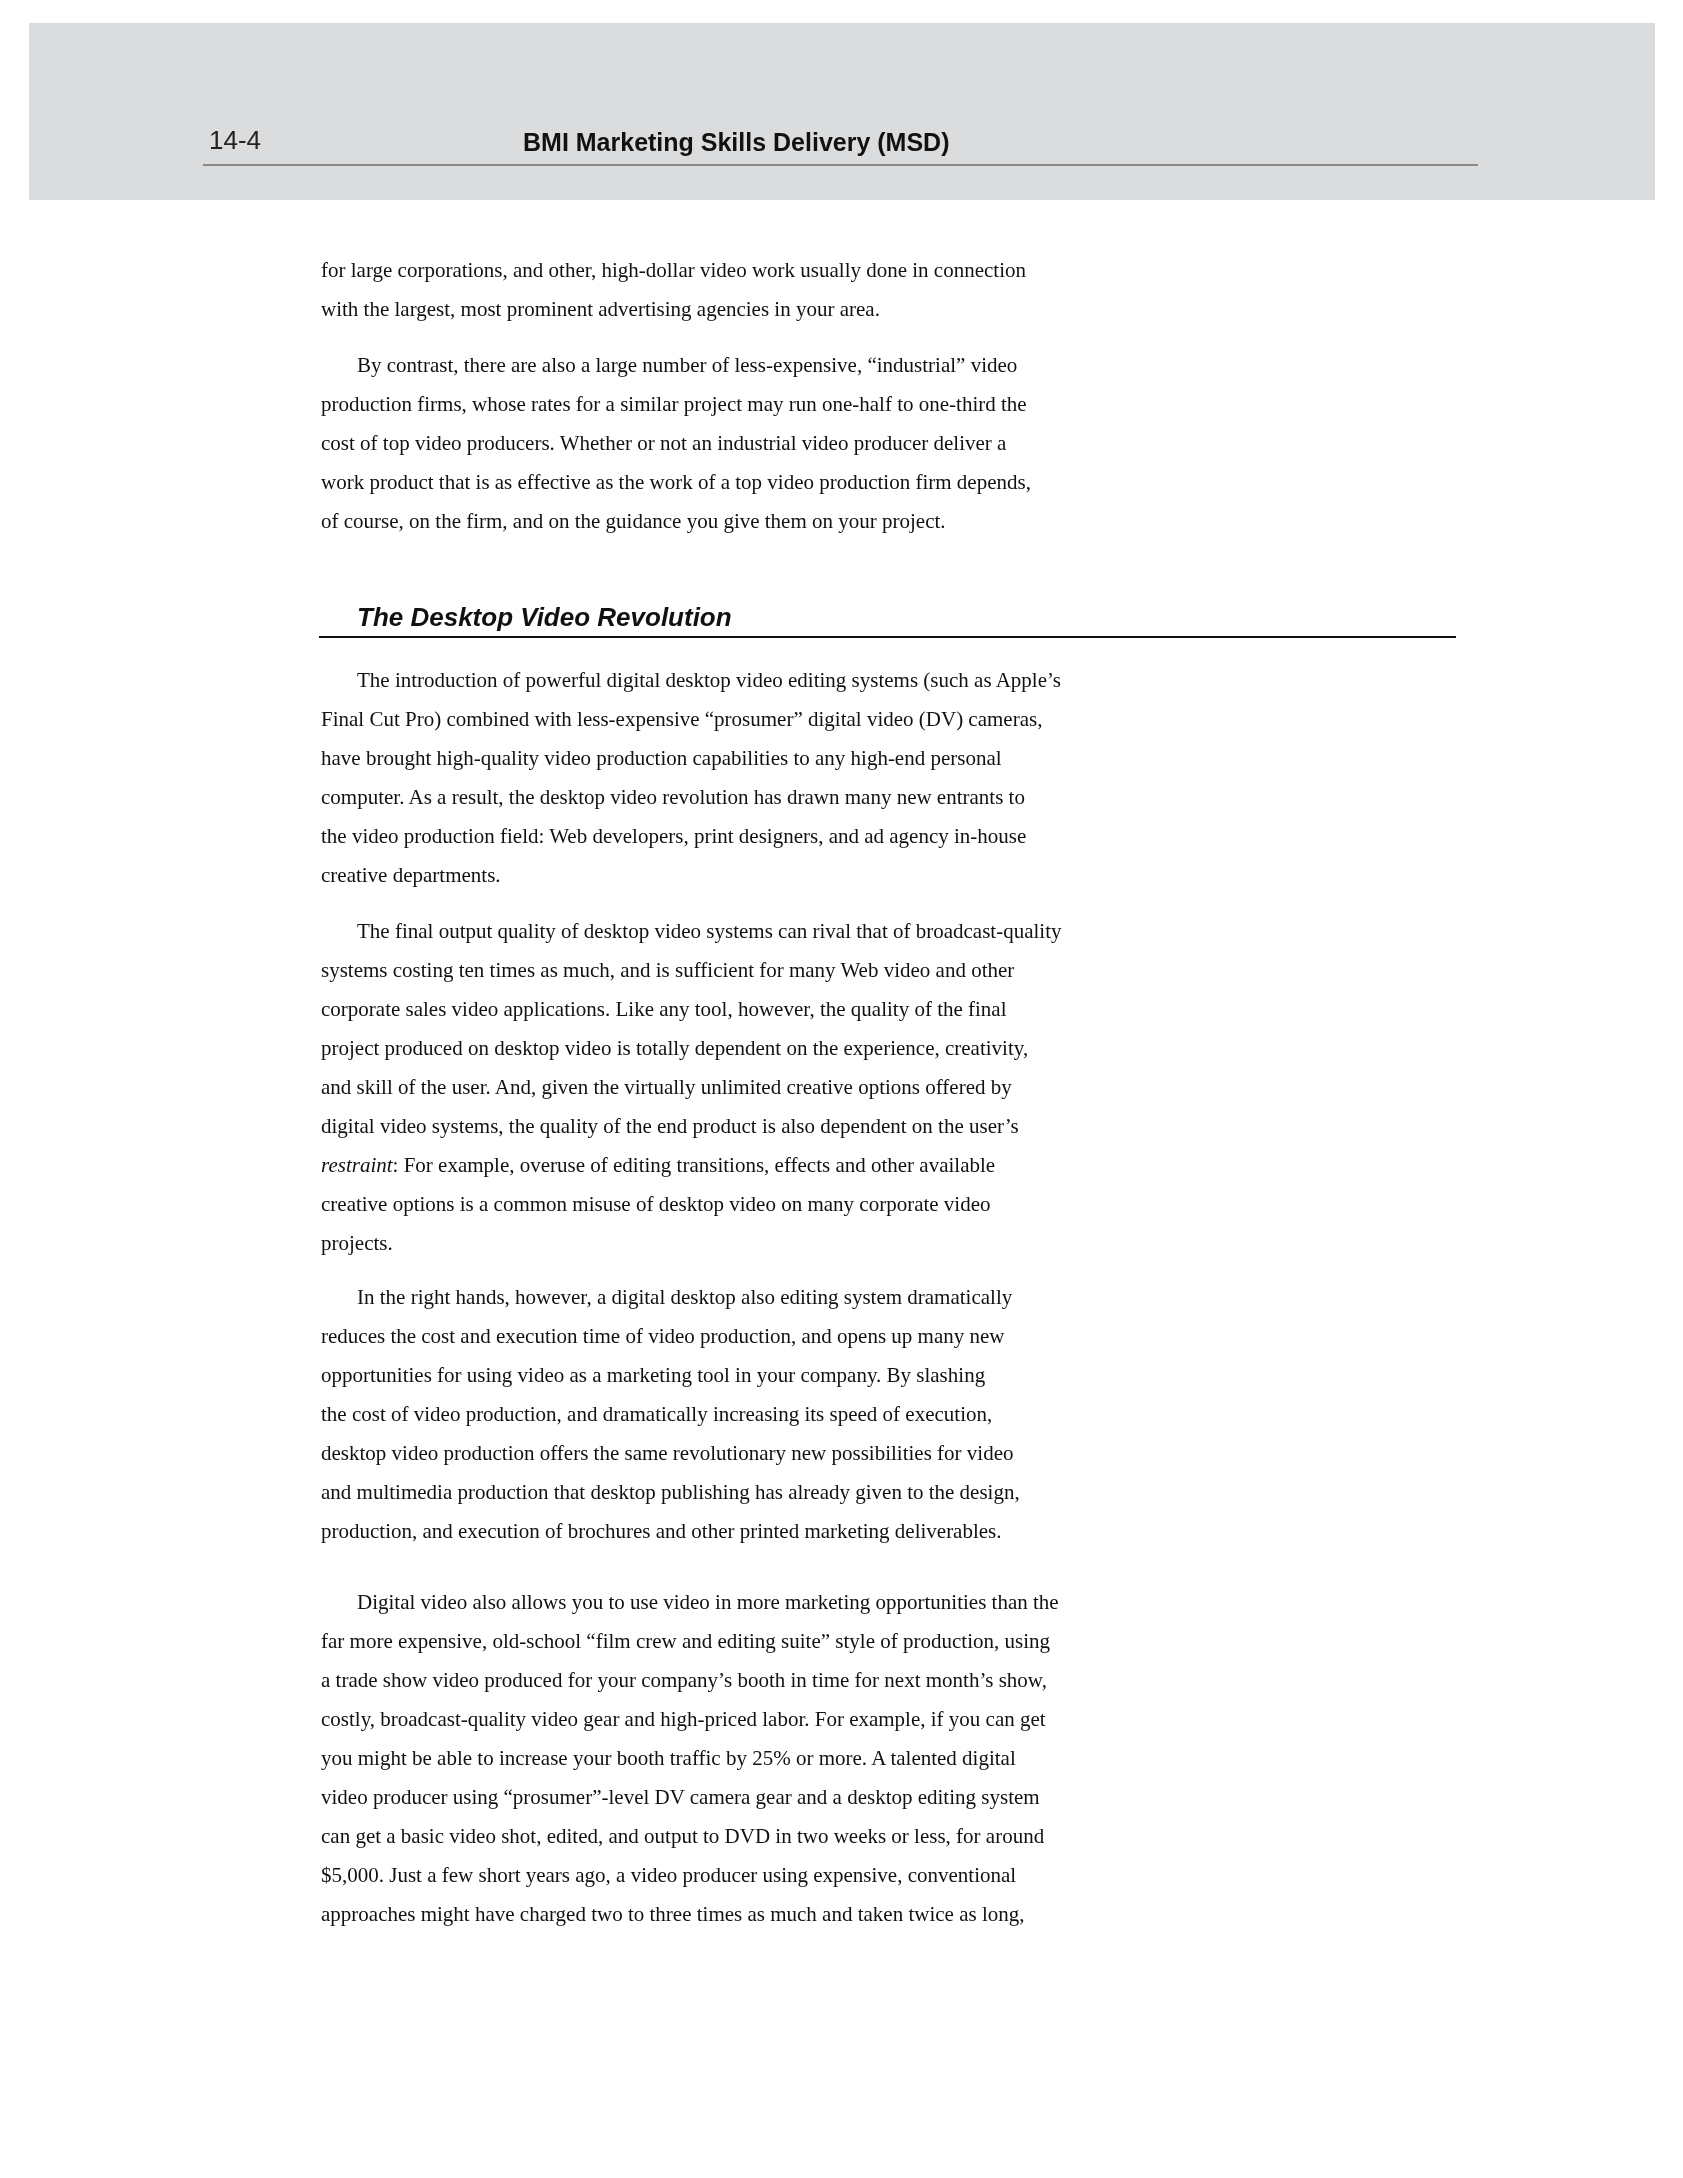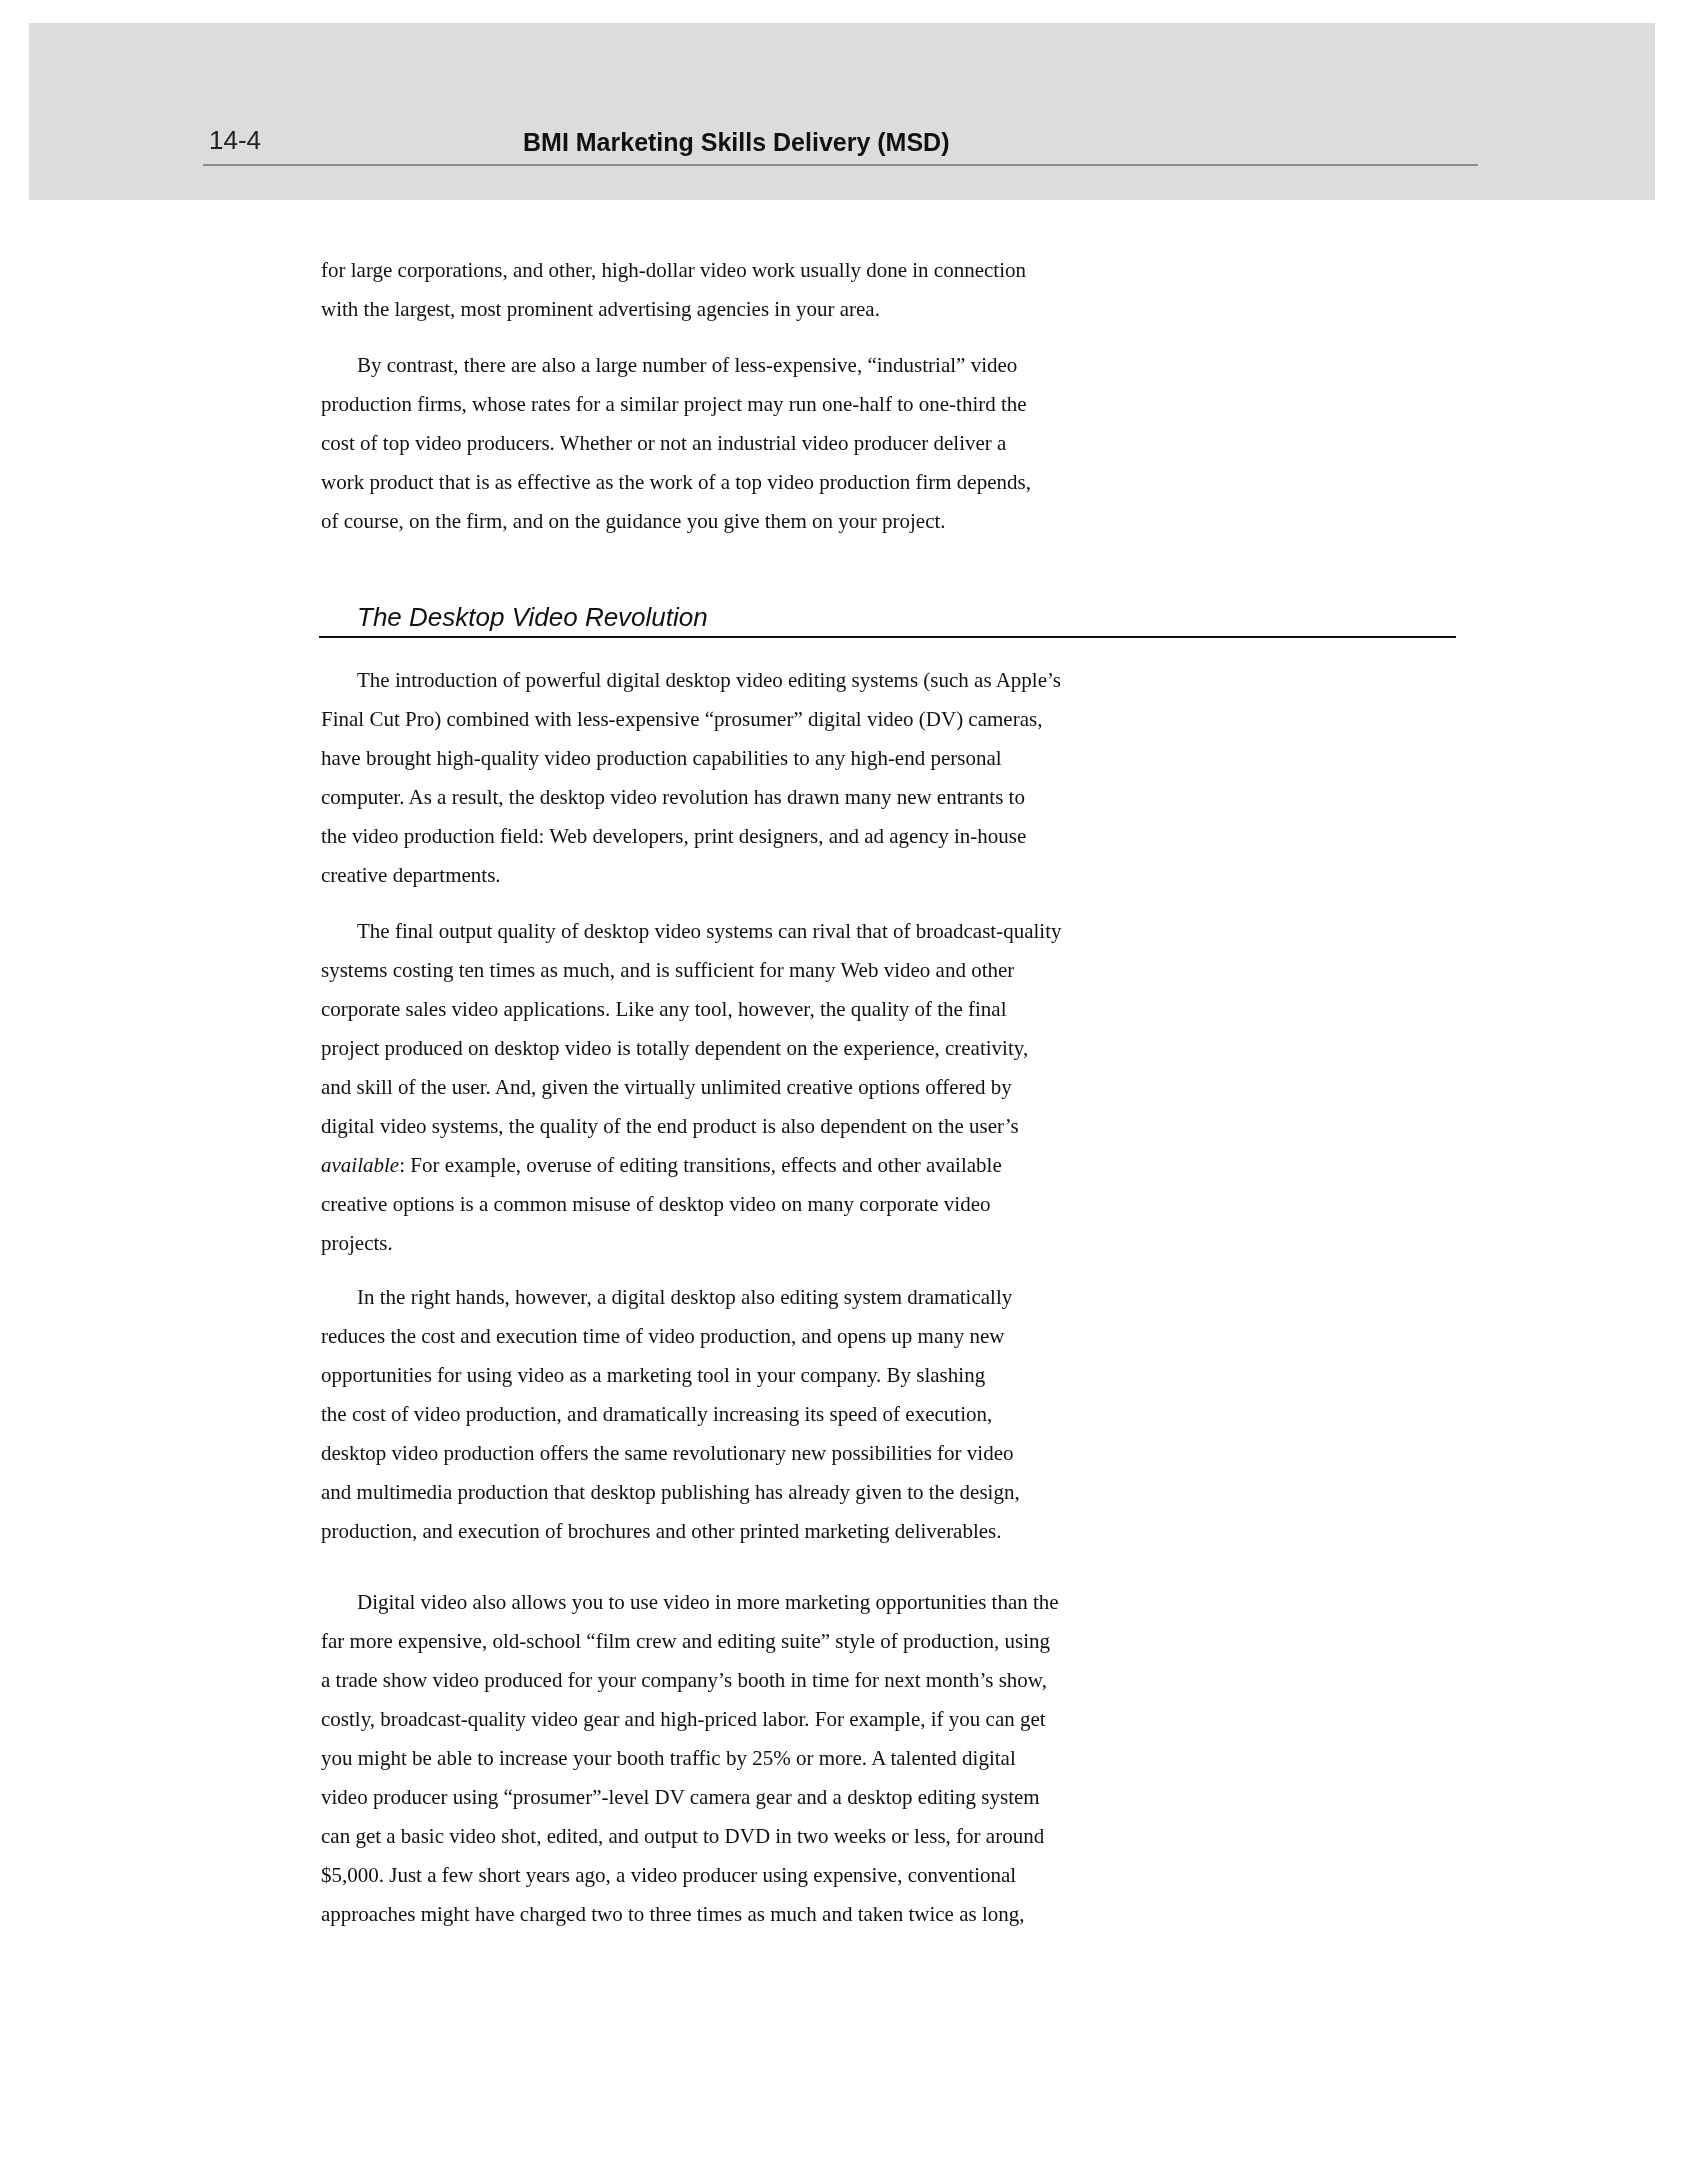--- a/index.html
+++ b/index.html
@@ -28,21 +28,21 @@
     }
     .para {
       position: absolute; left: 321px; width: 1148px;
       font-size: 21px; line-height: 39px; color: #111;
     }
     .line { display: block; white-space: nowrap; }
     .line.indent { padding-left: 36px; }
     .section-heading {
       position: absolute; left: 357px; top: 602px;
       font-family: "Liberation Sans", sans-serif; font-size: 26px; line-height: 30px;
-      font-weight: normal; font-style: italic; color: #111; white-space: nowrap;
+      font-weight: bold; font-style: italic; color: #111; white-space: nowrap;
     }
     .section-rule {
       position: absolute; left: 319px; top: 636px; width: 1137px; height: 2px;
       background: #111;
     }
     em { font-style: italic; }
   </style>
 </head>
 <body>
 
@@ -76,21 +76,21 @@
   <span class="line">creative departments.</span>
 </div>
 
 <div class="para" style="top:912px;">
   <span class="line indent">The final output quality of desktop video systems can rival that of broadcast-quality</span>
   <span class="line">systems costing ten times as much, and is sufficient for many Web video and other</span>
   <span class="line">corporate sales video applications. Like any tool, however, the quality of the final</span>
   <span class="line">project produced on desktop video is totally dependent on the experience, creativity,</span>
   <span class="line">and skill of the user. And, given the virtually unlimited creative options offered by</span>
   <span class="line">digital video systems, the quality of the end product is also dependent on the user’s</span>
-  <span class="line"><em>available</em><span>: For example, overuse of editing transitions, effects and other available</span></span>
+  <span class="line"><em>restraint</em><span>: For example, overuse of editing transitions, effects and other available</span></span>
   <span class="line">creative options is a common misuse of desktop video on many corporate video</span>
   <span class="line">projects.</span>
 </div>
 
 <div class="para" style="top:1278px;">
   <span class="line indent">In the right hands, however, a digital desktop also editing system dramatically</span>
   <span class="line">reduces the cost and execution time of video production, and opens up many new</span>
   <span class="line">opportunities for using video as a marketing tool in your company. By slashing</span>
   <span class="line">the cost of video production, and dramatically increasing its speed of execution,</span>
   <span class="line">desktop video production offers the same revolutionary new possibilities for video</span>

